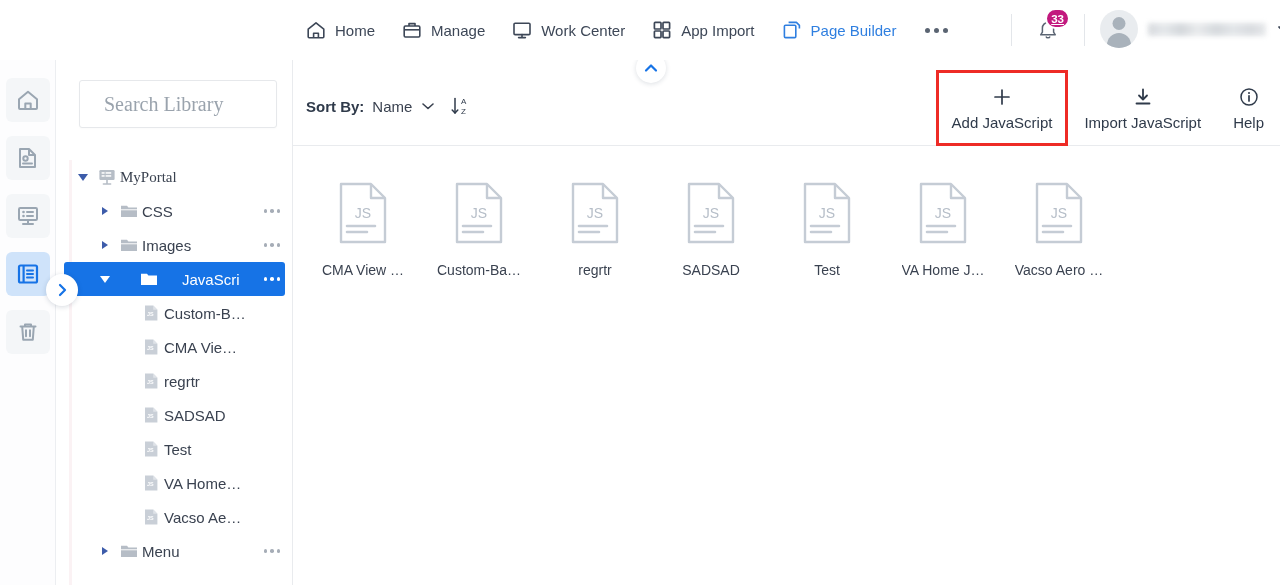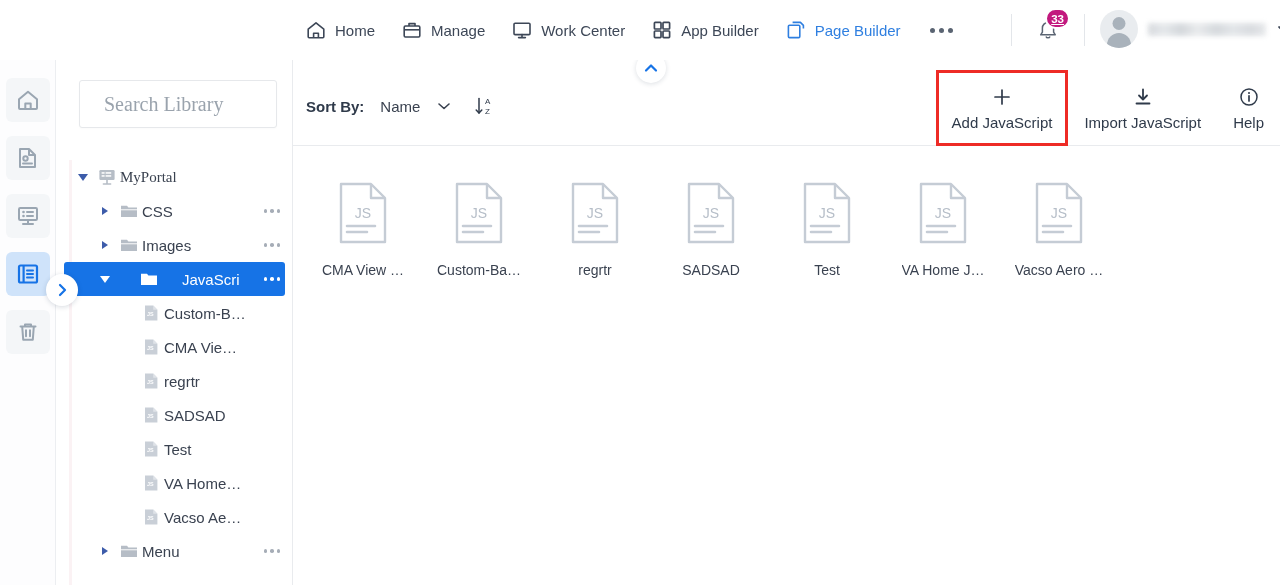--- a/index.html
+++ b/index.html
@@ -230,21 +230,21 @@
     background: #ffffff;
   }
   .toolbar {
     position: absolute; left: 0; top: 10px;
     width: 987px; height: 76px;
     background: #ffffff;
     border-bottom: 1px solid #e9ebee;
   }
   .sortwrap {
     position: absolute; left: 13px; top: 25px;
-    display: flex; align-items: center; gap: 16px;
+    display: flex; align-items: center; gap: 8px;
     font-size: 15px;
   }
   .sortlabel { color: #2f3a4a; font-weight: 700; }
   .sortvalue { color: #3a4250; cursor: pointer; }
   .sorticonbtn { cursor: pointer; margin-left: 6px; color: #2f3a4a; }
 
   .tbactions {
     position: absolute; right: 0; top: 0;
     height: 76px; display: flex; align-items: stretch;
   }
@@ -330,21 +330,21 @@
       </div>
       <div class="navitem">
         <span>
           <svg width="22" height="22" viewBox="0 0 22 22">
             <rect x="3.4" y="3.4" width="6.6" height="6.6" rx="0.8" fill="none" stroke="currentColor" stroke-width="1.7"></rect>
             <rect x="12" y="3.4" width="6.6" height="6.6" rx="0.8" fill="none" stroke="currentColor" stroke-width="1.7"></rect>
             <rect x="3.4" y="12" width="6.6" height="6.6" rx="0.8" fill="none" stroke="currentColor" stroke-width="1.7"></rect>
             <rect x="12" y="12" width="6.6" height="6.6" rx="0.8" fill="none" stroke="currentColor" stroke-width="1.7"></rect>
           </svg>
         </span>
-        <span>App Builder</span>
+        <span>App Import</span>
       </div>
       <div class="navitem active">
         <span>
           <svg width="22" height="22" viewBox="0 0 22 22">
             <path d="M7.6 3.4h7.8l3 3v3.2" fill="none" stroke="currentColor" stroke-width="1.6" stroke-linejoin="round"></path>
             <rect x="3.4" y="6.2" width="11.4" height="12.4" rx="1.1" fill="none" stroke="currentColor" stroke-width="1.6"></rect>
           </svg>
         </span>
         <span>Page Builder</span>
       </div>

